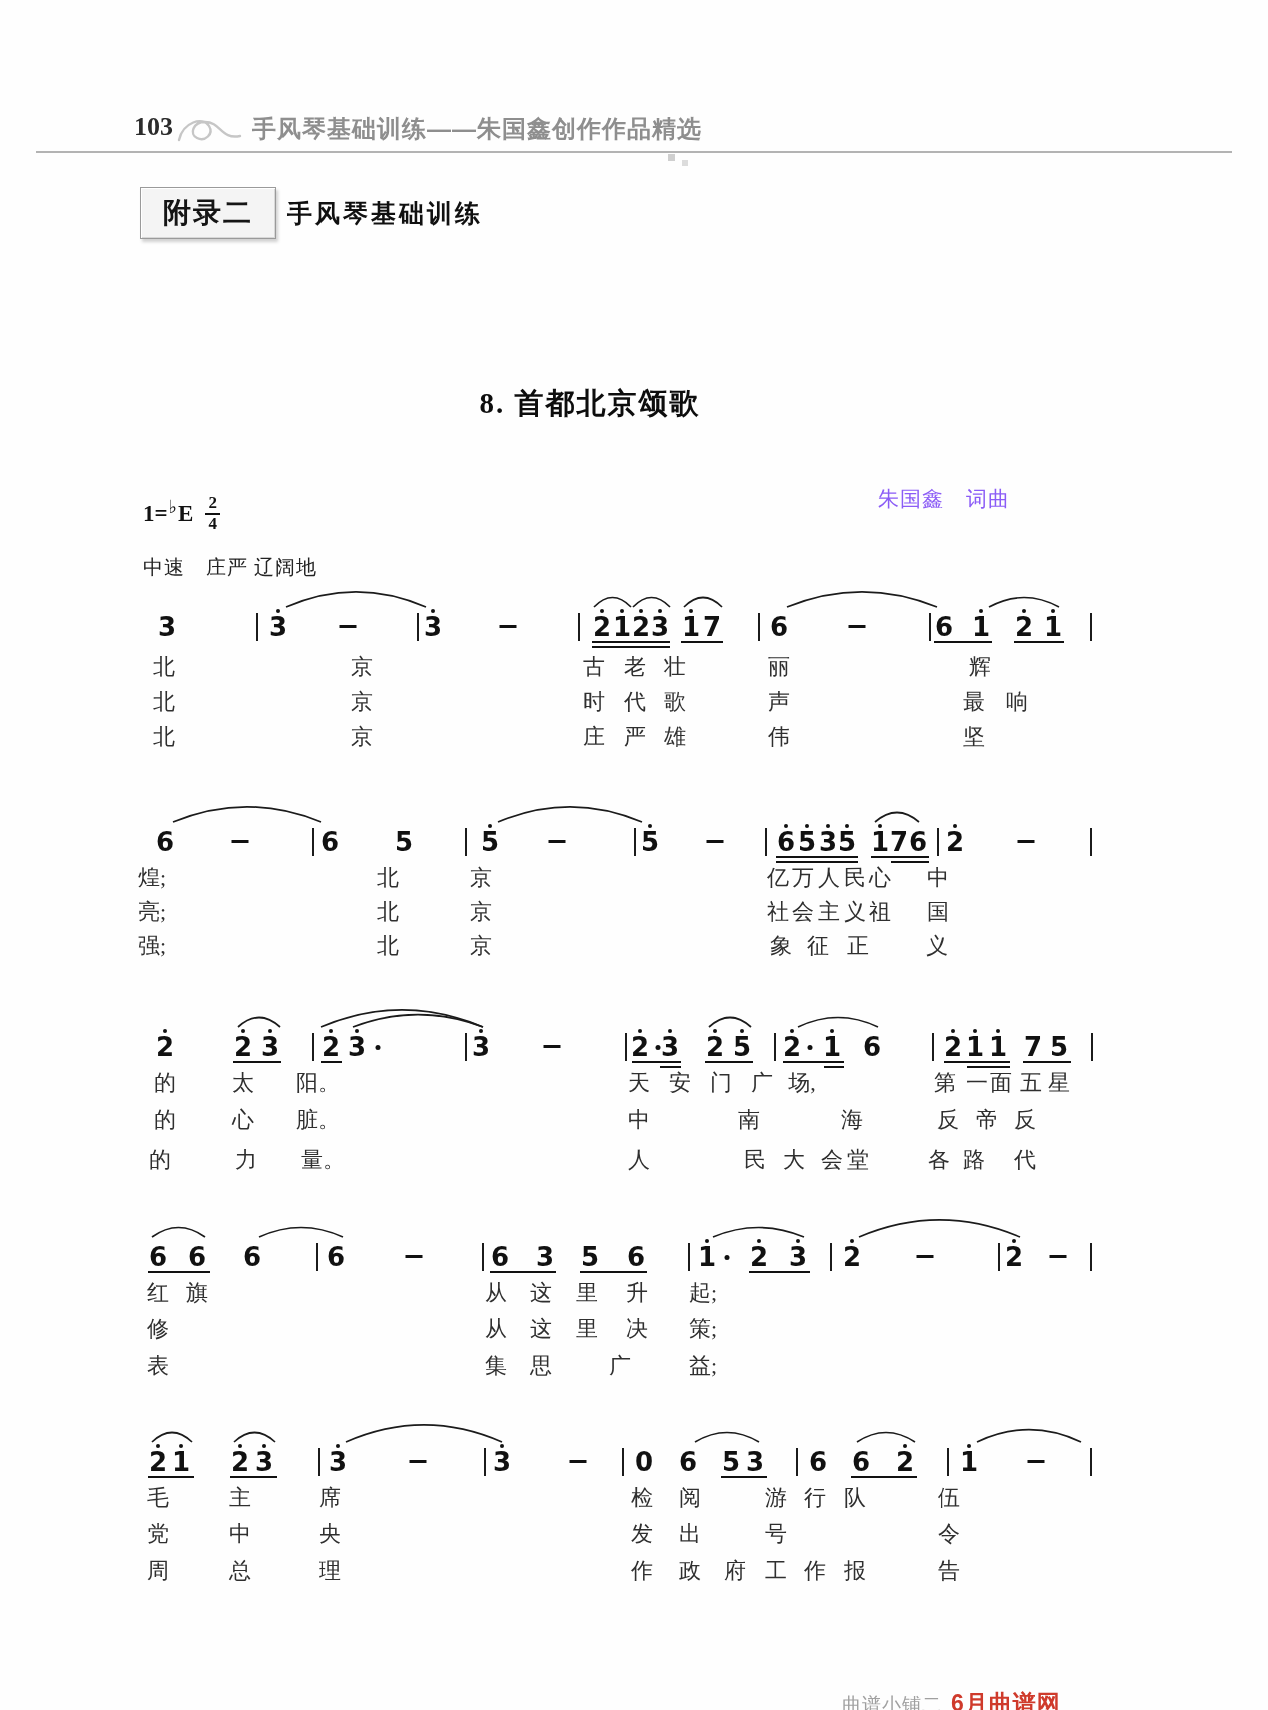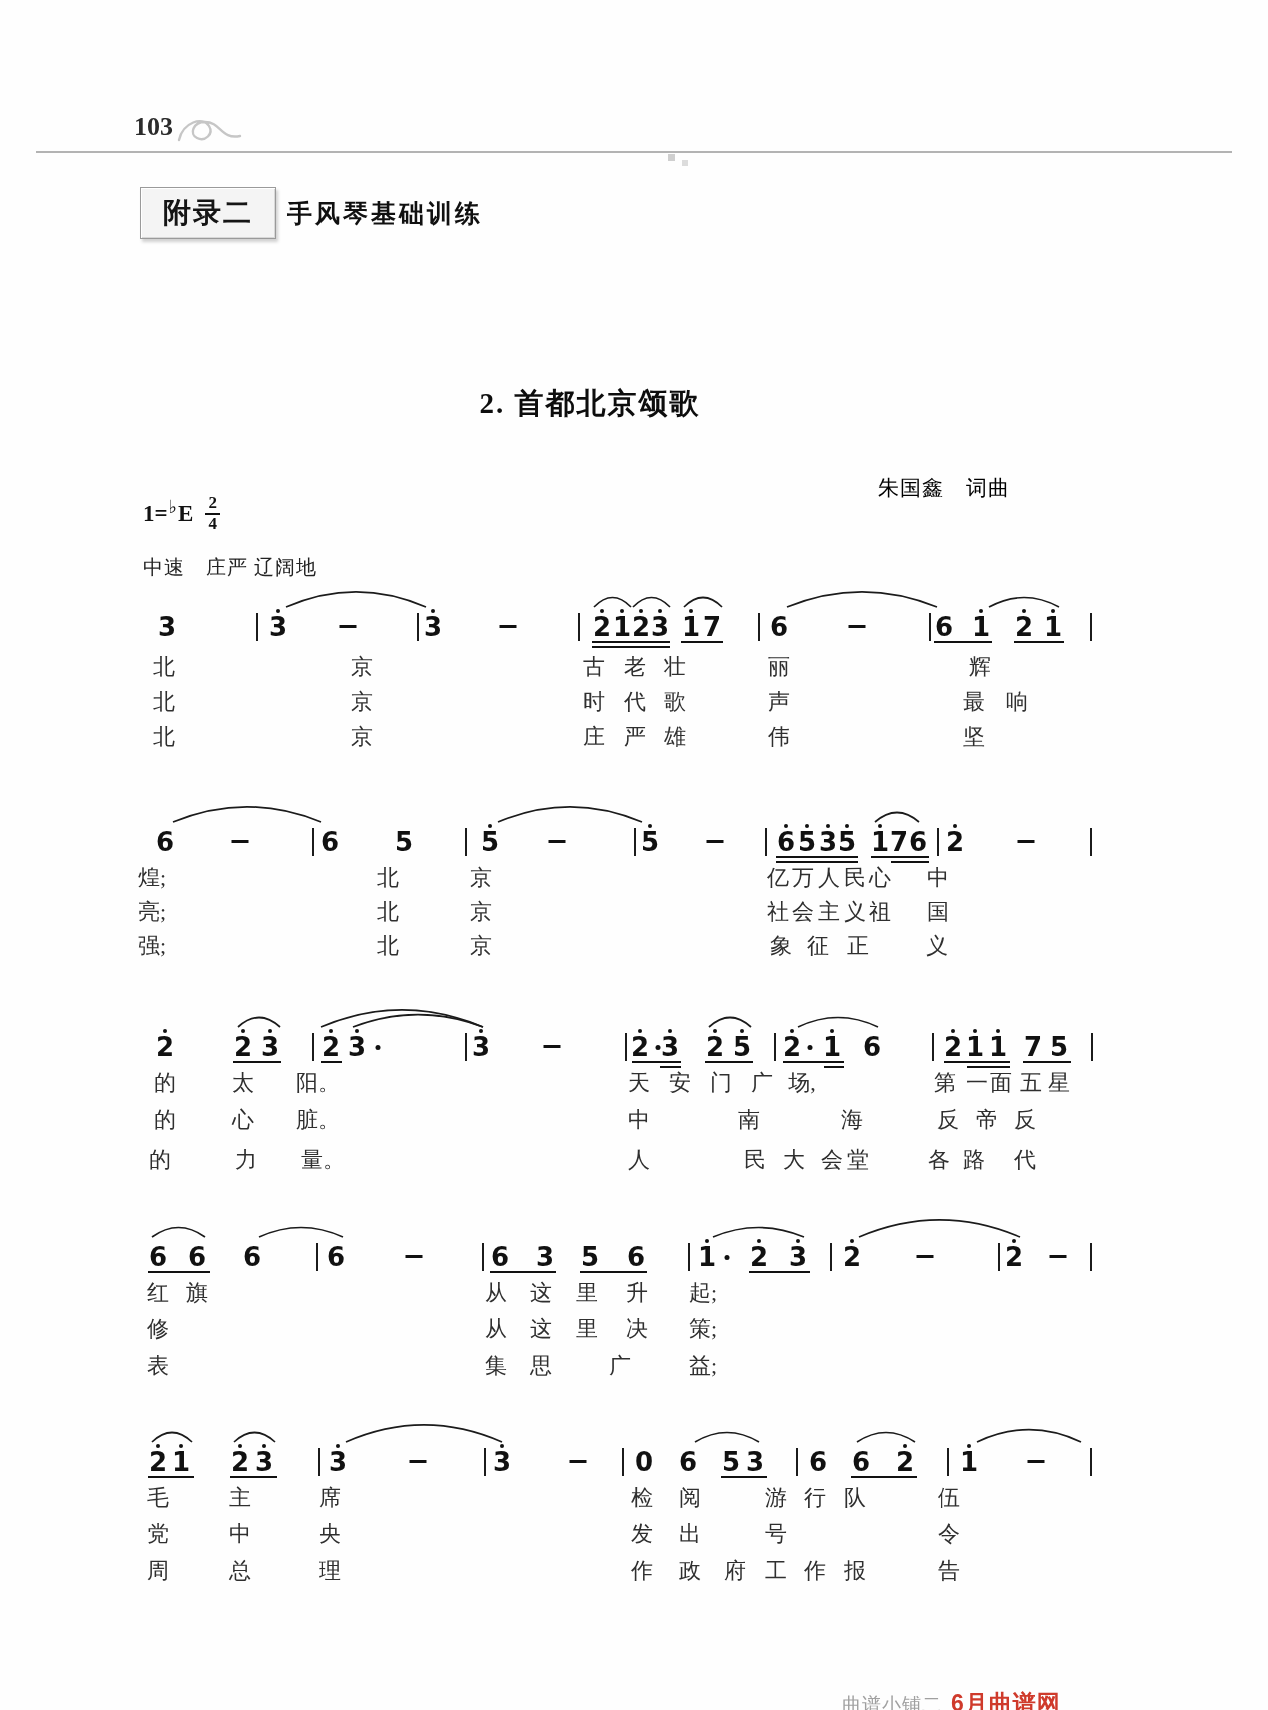--- a/index.html
+++ b/index.html
@@ -25,22 +25,22 @@
              font:700 36px "Liberation Serif","DejaVu Serif",serif;color:#0d0d0d;letter-spacing:4px;}
   .songtitle{position:absolute;left:0;top:384px;width:1180px;text-align:center;
              font:700 29px "Liberation Serif","DejaVu Serif",serif;color:#0d0d0d;letter-spacing:2px;}
   
   .keysig{position:absolute;left:143px;top:494px;display:flex;align-items:center;
           font:700 23px "Liberation Serif","DejaVu Serif",serif;color:#111;}
   .keysig .flat{font-size:18px;transform:translateY(-7px);margin:0 1px;font-family:"DejaVu Sans",sans-serif;}
   .keysig .ts{display:inline-flex;flex-direction:column;align-items:center;margin-left:12px;
               font-size:17px;line-height:1.1;font-weight:700;}
   .keysig .tst{border-bottom:2px solid #111;padding:0 3px;}
-  .composer{position:absolute;right:258px;top:474px;font:21px "Liberation Serif","DejaVu Serif",serif;
-            color:#000000;letter-spacing:1px;white-space:nowrap;}
+  .composer{position:absolute;right:258px;top:485px;font:21px "Liberation Serif","DejaVu Serif",serif;
+            color:#8b5cf6;letter-spacing:1px;white-space:nowrap;}
   .tempo{position:absolute;left:143px;top:554px;font:20px "Liberation Serif","DejaVu Serif",serif;
          color:#222;letter-spacing:1px;white-space:nowrap;}
   
   #score{position:absolute;left:0;top:0;width:100%;height:100%;}
   .note{position:absolute;font:700 26px "DejaVu Sans","Liberation Sans",sans-serif;color:#111;
         line-height:26px;transform:translateX(-50%);}
   .odot{position:absolute;width:4px;height:4px;border-radius:50%;background:#111;transform:translateX(-50%);}
   .adot{position:absolute;width:5px;height:5px;border-radius:50%;background:#111;transform:translateX(-50%);}
   .barline{position:absolute;width:2px;height:28px;background:#1b1b1b;}
   .dash{position:absolute;width:17px;height:3px;background:#111;transform:translateX(-50%);}
@@ -55,28 +55,29 @@
 </style>
 </head>
 <body>
 
 <div class="page">
 
   <div class="pageno">103</div>
   <svg class="flourish" width="72" height="42" viewBox="0 0 72 42">
     <path d="M3 30 C7 12 27 6 33 16 C38 24 29 32 21 28 C13 24 17 12 29 12 C45 12 45 30 64 26" fill="none" stroke="#c6c6c6" stroke-width="2.4" stroke-linecap="round"></path>
   </svg>
+  <div class="booktitle">手风琴基础训练——朱国鑫创作作品精选</div>
   <div class="hrule"></div>
   <div class="deco1"></div>
   <div class="deco2"></div>
 
   <div class="appbox">附录二</div>
   <div class="applabel">手风琴基础训练</div>
 
-  <div class="songtitle">2. 首都北京颂歌</div>
+  <div class="songtitle">8. 首都北京颂歌</div>
 
   <div class="keysig">
     <span>1=</span>
       <span class="flat">♭</span>
       <span>E</span>
     <span class="ts">
       <span class="tst">2</span>
       <span class="tsb">4</span>
     </span>
   </div>

